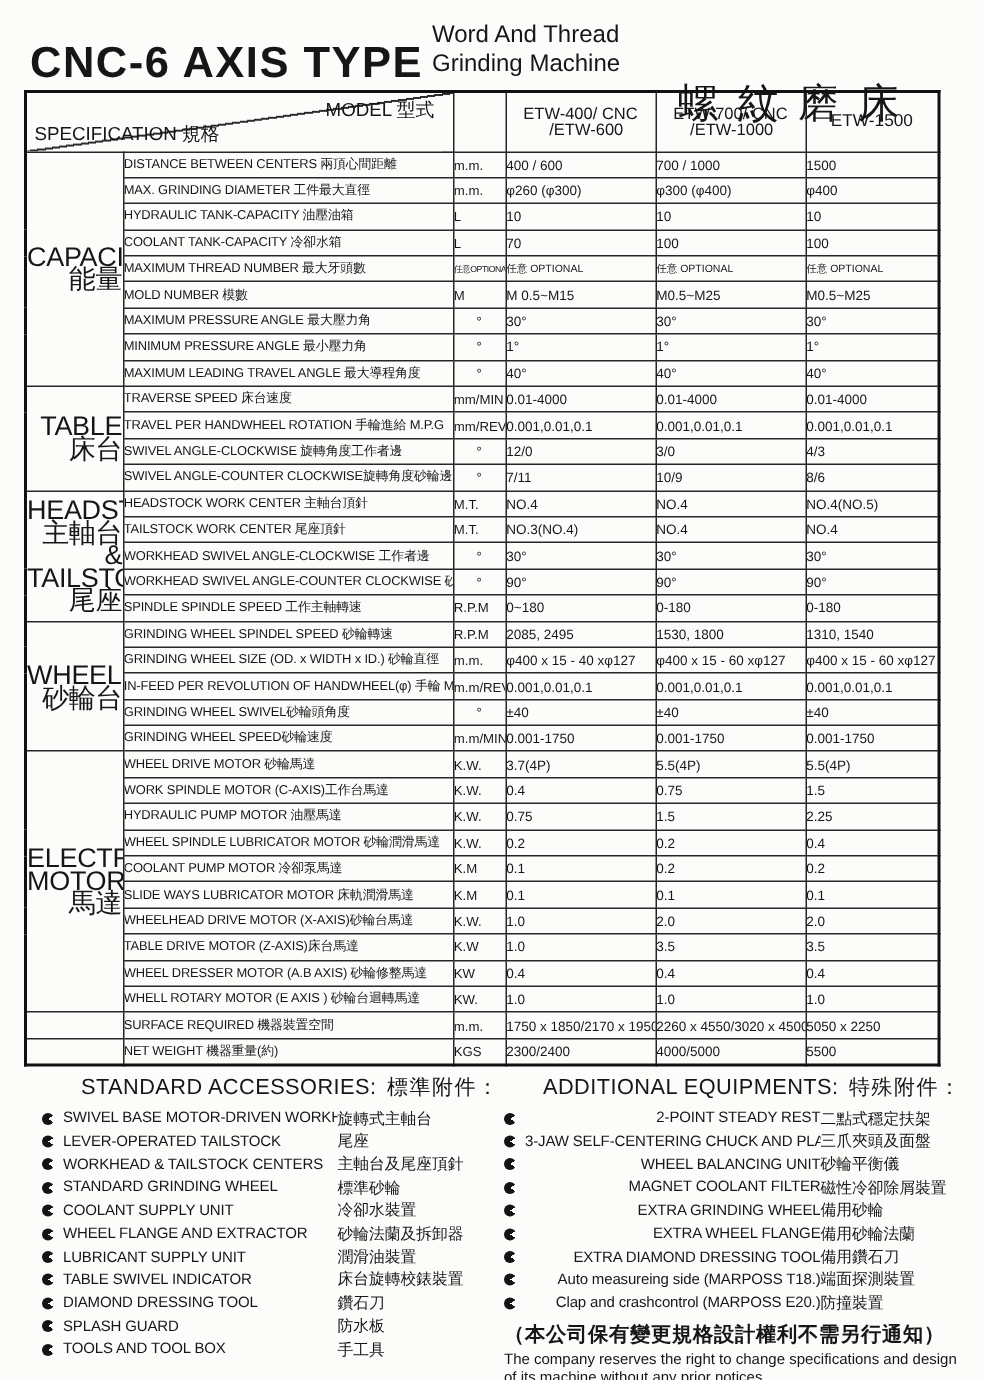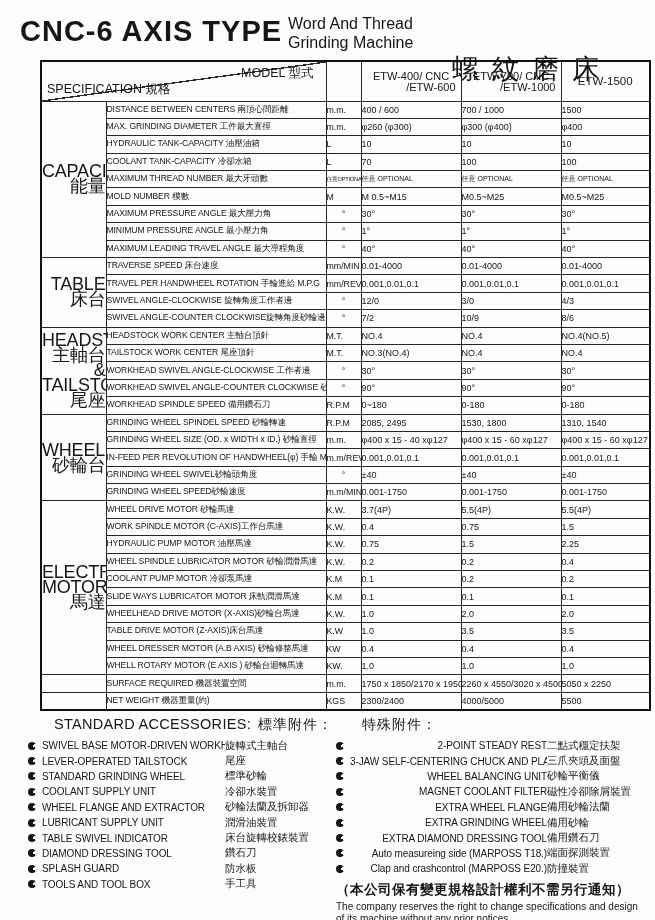--- a/index.html
+++ b/index.html
@@ -1,45 +1,45 @@
 <!DOCTYPE html>
 <html><head>
 <meta charset="utf-8">
 <style>
   html,body{margin:0;padding:0;}
   body{width:655px;height:920px;background:#ffffff;font-family:"Liberation Sans","DejaVu Sans",sans-serif;color:#161616;}
   .page{position:relative;width:655px;height:920px;background:#fcfcfa;overflow:hidden;}
 
   
   .titlebar{position:absolute;top:6px;left:0;width:655px;height:52px;}
-  .t-left{position:absolute;left:20px;top:9px;font-size:29px;font-weight:bold;letter-spacing:1px;white-space:nowrap;}
+  .t-left{position:absolute;left:20px;top:20px;font-size:29px;font-weight:bold;letter-spacing:1px;white-space:nowrap;}
   .t-mid{position:absolute;left:288px;top:8px;font-size:16px;line-height:19px;white-space:nowrap;}
   .t-right{position:absolute;left:452px;top:8px;font-size:27px;font-weight:normal;letter-spacing:13px;white-space:nowrap;margin-top:37px;}
 
   
-  #spec-table-slot{position:absolute;left:40px;top:60px;}
+  #spec-table-slot{position:absolute;left:16px;top:60px;}
   table.spec{border-collapse:collapse;table-layout:fixed;width:609px;border:2.5px solid #111;}
   table.spec th,table.spec td{border:1px solid #262626;overflow:hidden;white-space:nowrap;font-weight:normal;padding:0;}
   thead tr{height:40px;}
   thead th{border-bottom:2.5px solid #111;}
   tbody tr{height:17.4px;}
 
   th.diag{position:relative;background:
     linear-gradient(to bottom right,
       rgba(0,0,0,0) 0,
       rgba(0,0,0,0) calc(50% - 0.7px),
       #2a2a2a calc(50% - 0.7px),
       #2a2a2a calc(50% + 0.7px),
       rgba(0,0,0,0) calc(50% + 0.7px));}
   .model-lab{position:absolute;top:3px;right:12px;font-size:12.5px;}
   .spec-lab{position:absolute;bottom:3px;left:5px;font-size:12.5px;}
 
   th.model-h{font-size:11px;vertical-align:middle;}
   .ml1{text-align:center;padding-top:1px;}
-  .ml2{text-align:right;padding-right:5px;margin-top:-1px;}
+  .ml2{text-align:right;padding-right:21px;margin-top:-1px;}
   .ml-single{text-align:center;font-size:11.5px;}
 
   td.cat{text-align:right;vertical-align:middle;font-size:18px;}
   td.cat .cat-line{line-height:15px;letter-spacing:-0.2px;}
   td.cat-empty{background:#fcfcfa;}
 
   td.lbl{font-size:8.6px;padding-left:5px;letter-spacing:-0.1px;margin-left:33px;}
   td.unit{font-size:8.8px;padding-left:3px;}
   td.unit.ctr{text-align:center;padding-left:0;}
   td.unit.tiny{font-size:5.8px;letter-spacing:-0.3px;}
@@ -195,21 +195,21 @@
           <tr class="body-row">
             <td class="lbl">SWIVEL ANGLE-CLOCKWISE 旋轉角度工作者邊</td>
             <td class="unit ctr">°</td>
             <td class="val">12/0</td>
             <td class="val">3/0</td>
             <td class="val">4/3</td>
           </tr>
           <tr class="body-row">
             <td class="lbl">SWIVEL ANGLE-COUNTER CLOCKWISE旋轉角度砂輪邊</td>
             <td class="unit ctr">°</td>
-            <td class="val">7/2</td>
+            <td class="val">7/11</td>
             <td class="val">10/9</td>
             <td class="val">8/6</td>
           </tr>
           <tr class="body-row">
             <td class="cat" rowspan="5">
               <div class="cat-line">HEADSTOCK</div>
               <div class="cat-line">主軸台</div>
               <div class="cat-line">&amp;</div>
               <div class="cat-line">TAILSTOCK</div>
               <div class="cat-line">尾座</div>
@@ -235,21 +235,21 @@
             <td class="val">30°</td>
           </tr>
           <tr class="body-row">
             <td class="lbl">WORKHEAD SWIVEL ANGLE-COUNTER CLOCKWISE 砂輪邊</td>
             <td class="unit ctr">°</td>
             <td class="val">90°</td>
             <td class="val">90°</td>
             <td class="val">90°</td>
           </tr>
           <tr class="body-row">
-            <td class="lbl">WORKHEAD SPINDLE SPEED 備用鑽石刀</td>
+            <td class="lbl">SPINDLE SPINDLE SPEED 工作主軸轉速</td>
             <td class="unit">R.P.M</td>
             <td class="val">0~180</td>
             <td class="val">0-180</td>
             <td class="val">0-180</td>
           </tr>
           <tr class="body-row">
             <td class="cat" rowspan="5">
               <div class="cat-line">WHEELHEAD</div>
               <div class="cat-line">砂輪台</div>
             </td>
@@ -392,20 +392,25 @@
         <span class="acc-en">SWIVEL BASE MOTOR-DRIVEN WORKHEAD</span>
         <span class="acc-zh">旋轉式主軸台</span>
       </div>
       <div class="acc-item">
         <span class="bullet"></span>
         <span class="acc-en">LEVER-OPERATED TAILSTOCK</span>
         <span class="acc-zh">尾座</span>
       </div>
       <div class="acc-item">
         <span class="bullet"></span>
+        <span class="acc-en">WORKHEAD &amp; TAILSTOCK CENTERS</span>
+        <span class="acc-zh">主軸台及尾座頂針</span>
+      </div>
+      <div class="acc-item">
+        <span class="bullet"></span>
         <span class="acc-en">STANDARD GRINDING WHEEL</span>
         <span class="acc-zh">標準砂輪</span>
       </div>
       <div class="acc-item">
         <span class="bullet"></span>
         <span class="acc-en">COOLANT SUPPLY UNIT</span>
         <span class="acc-zh">冷卻水裝置</span>
       </div>
       <div class="acc-item">
         <span class="bullet"></span>
@@ -435,20 +440,21 @@
       <div class="acc-item">
         <span class="bullet"></span>
         <span class="acc-en">TOOLS AND TOOL BOX</span>
         <span class="acc-zh">手工具</span>
       </div>
     </div>
 
   <div id="add-col">
     <div id="add-list">
         <div class="acc-title">
+          <span class="acc-title-en">ADDITIONAL EQUIPMENTS:</span>
           <span class="acc-title-zh">特殊附件：</span>
         </div>
         <div class="acc-item">
           <span class="bullet"></span>
           <span class="acc-en">2-POINT STEADY REST</span>
           <span class="acc-zh">二點式穩定扶架</span>
         </div>
         <div class="acc-item">
           <span class="bullet"></span>
           <span class="acc-en">3-JAW SELF-CENTERING CHUCK AND PLATE</span>
@@ -459,27 +465,27 @@
           <span class="acc-en">WHEEL BALANCING UNIT</span>
           <span class="acc-zh">砂輪平衡儀</span>
         </div>
         <div class="acc-item">
           <span class="bullet"></span>
           <span class="acc-en">MAGNET COOLANT FILTER</span>
           <span class="acc-zh">磁性冷卻除屑裝置</span>
         </div>
         <div class="acc-item">
           <span class="bullet"></span>
+          <span class="acc-en">EXTRA GRINDING WHEEL</span>
+          <span class="acc-zh">備用砂輪</span>
+        </div>
+        <div class="acc-item">
+          <span class="bullet"></span>
           <span class="acc-en">EXTRA WHEEL FLANGE</span>
           <span class="acc-zh">備用砂輪法蘭</span>
-        </div>
-        <div class="acc-item">
-          <span class="bullet"></span>
-          <span class="acc-en">EXTRA GRINDING WHEEL</span>
-          <span class="acc-zh">備用砂輪</span>
         </div>
         <div class="acc-item">
           <span class="bullet"></span>
           <span class="acc-en">EXTRA DIAMOND DRESSING TOOL</span>
           <span class="acc-zh">備用鑽石刀</span>
         </div>
         <div class="acc-item">
           <span class="bullet"></span>
           <span class="acc-en">Auto measureing side (MARPOSS T18.)</span>
           <span class="acc-zh">端面探測裝置</span>

